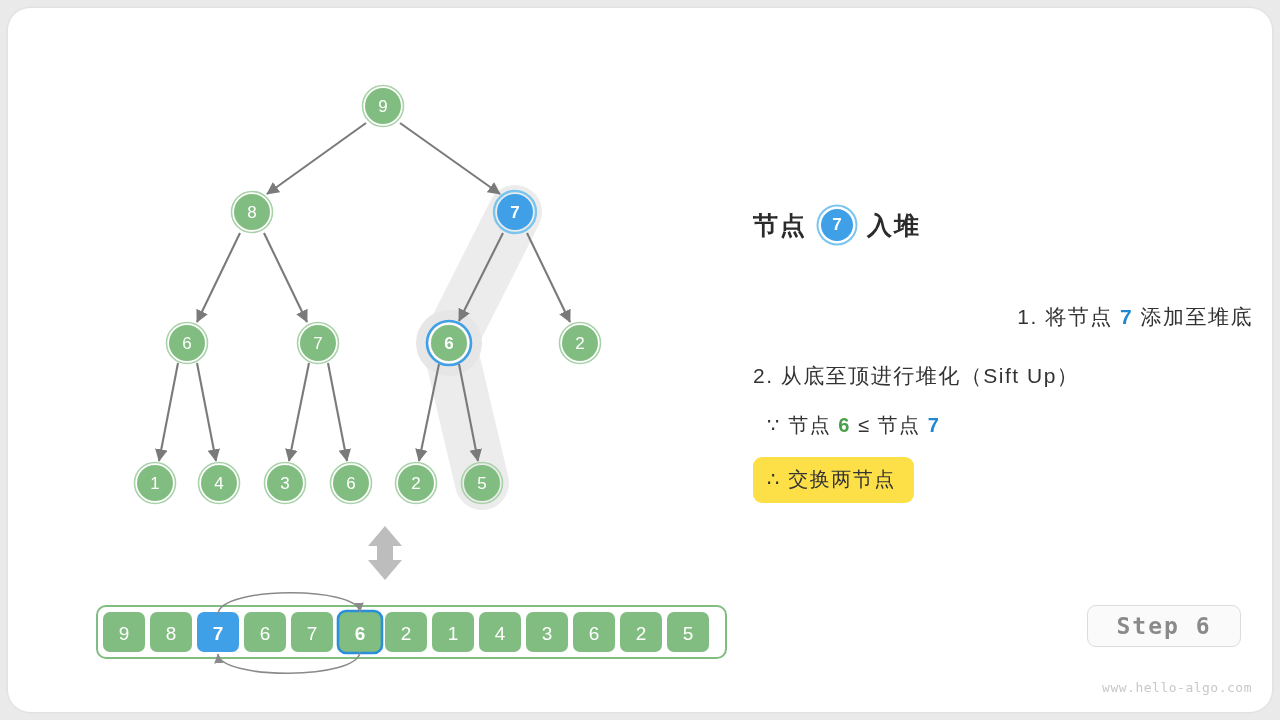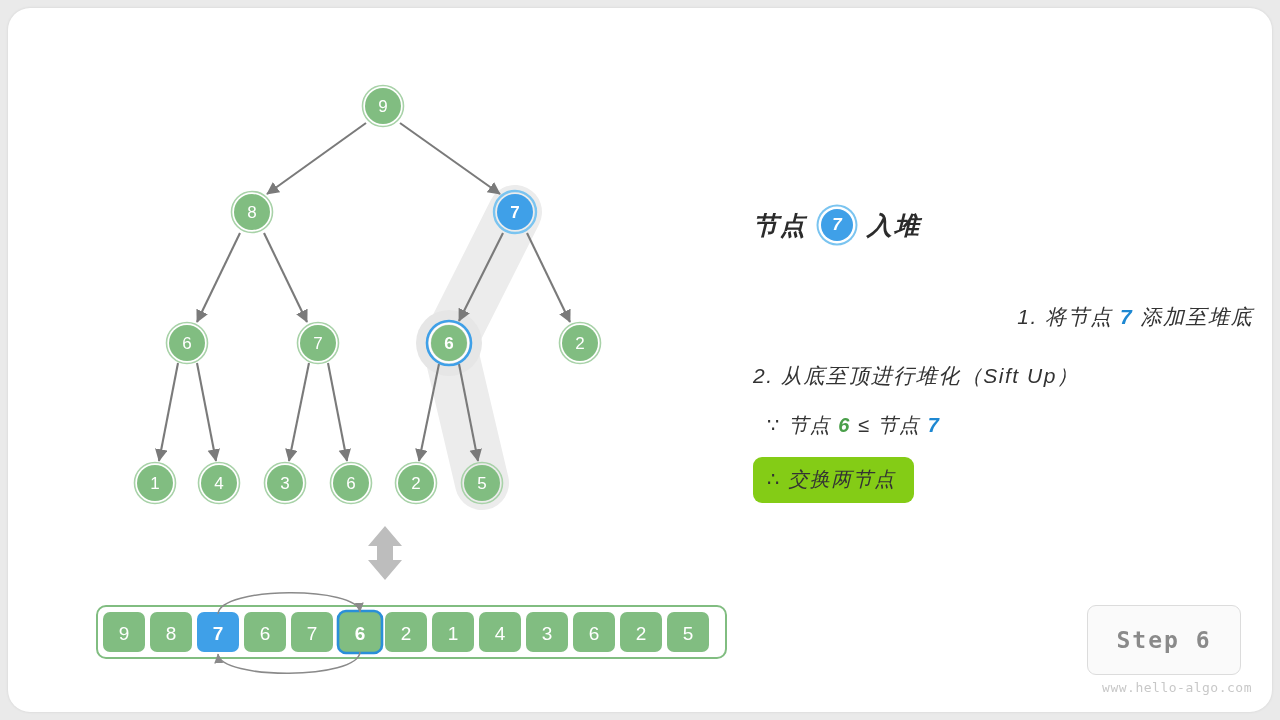--- a/index.html
+++ b/index.html
@@ -20,21 +20,20 @@
     box-shadow: 0 0 3px rgba(0,0,0,0.10);
     overflow: hidden;
   }
   
   #diagram { position: absolute; left: 0; top: 0; width: 760px; height: 704px; }
   
   #panel {
     position: absolute;
     left: 745px; top: 196px;
     width: 500px;
-    font-style: italic;
   }
   .title {
     font-size: 25px;
     font-weight: bold;
     color: #2b2b2b;
     letter-spacing: 2px;
     display: flex;
     align-items: center;
     height: 42px;
   }
@@ -72,30 +71,30 @@
     margin-top: 24px;
     white-space: pre;
     padding-left: 14px;
   }
   .conclusion {
     display: inline-block;
     font-size: 20px;
     color: #333333;
     letter-spacing: 1.5px;
     margin-top: 18px;
-    background: #84cc16;
+    background: #fde047;
     border-radius: 9px;
     padding: 9px 18px 10px 14px;
     white-space: pre;
   }
   
   #step-badge {
     position: absolute;
     left: 1079px; top: 597px;
-    width: 154px; height: 70px;
+    width: 154px; height: 42px;
     border: 1px solid #dcdcdc;
     border-radius: 9px;
     background: #fafafa;
     display: flex;
     align-items: center;
     justify-content: center;
     font-family: "DejaVu Sans Mono", monospace;
     font-size: 23px;
     font-weight: bold;
     color: #8a8a8a;

